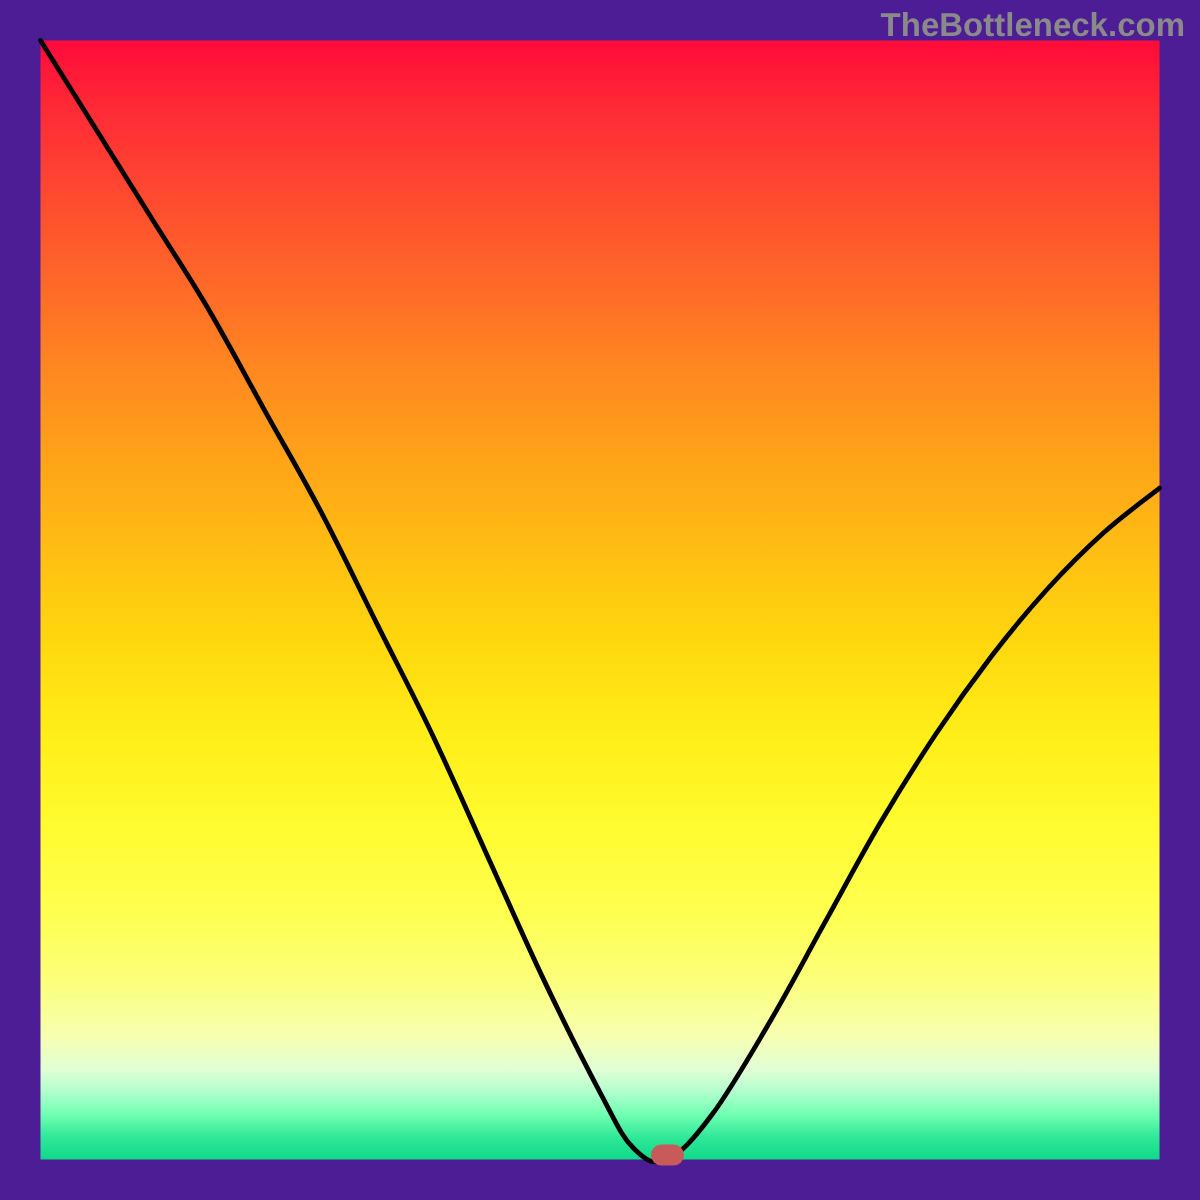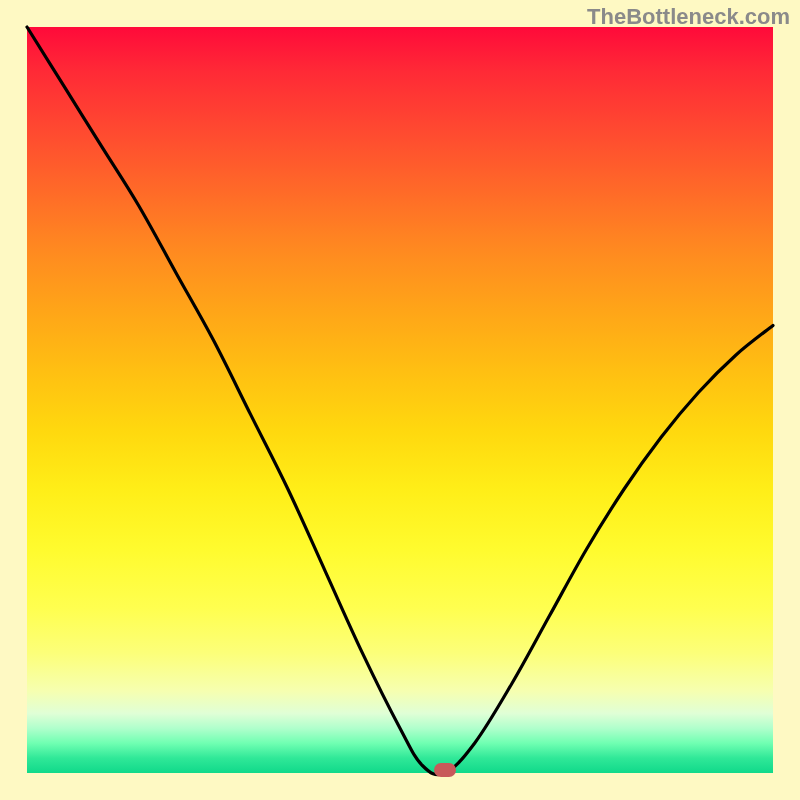--- a/index.html
+++ b/index.html
@@ -9,21 +9,21 @@
     height: 800px;
     background: #000;
     overflow: hidden;
   }
   .frame {
     position: absolute;
     left: 0;
     top: 0;
     width: 800px;
     height: 800px;
-    background: #fef9c3;
+    background: #4c1d95;
   }
   .plot-area {
     position: absolute;
     left: 27px;
     top: 27px;
     width: 746px;
     height: 746px;
     background: linear-gradient(
       to bottom,
       #ff0a3a 0%,

